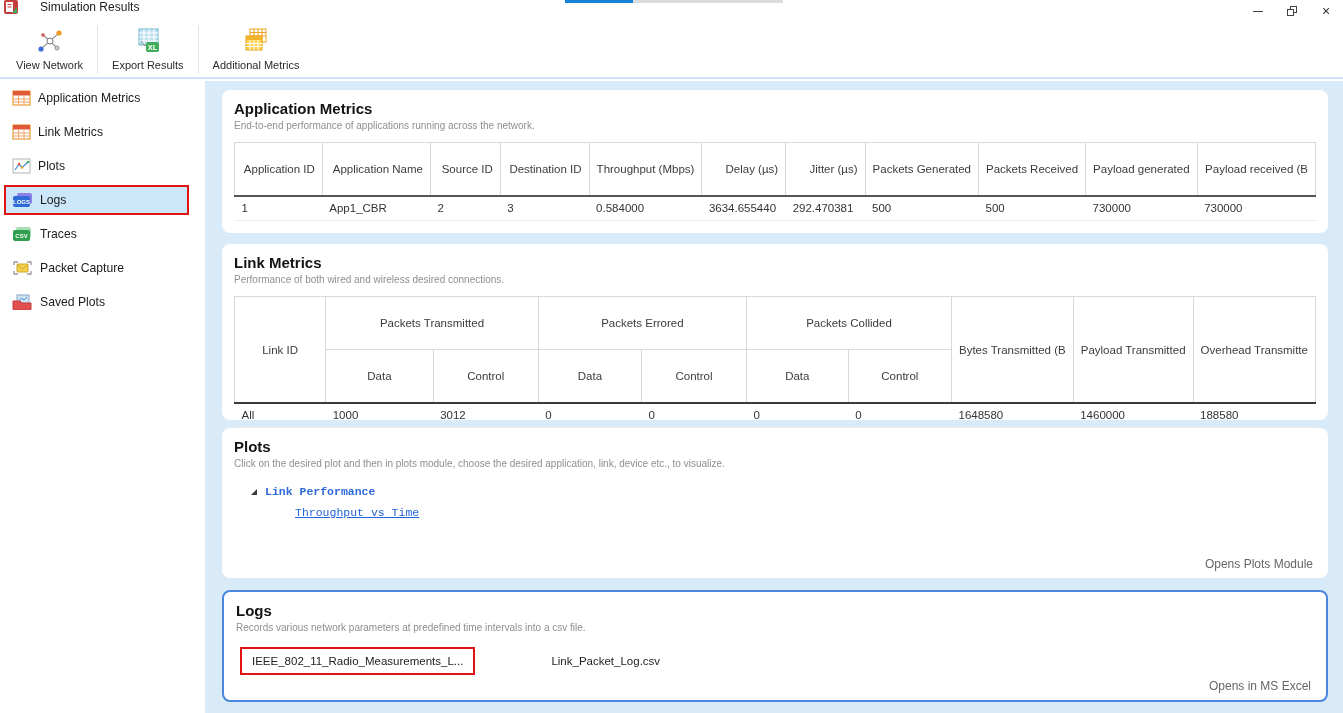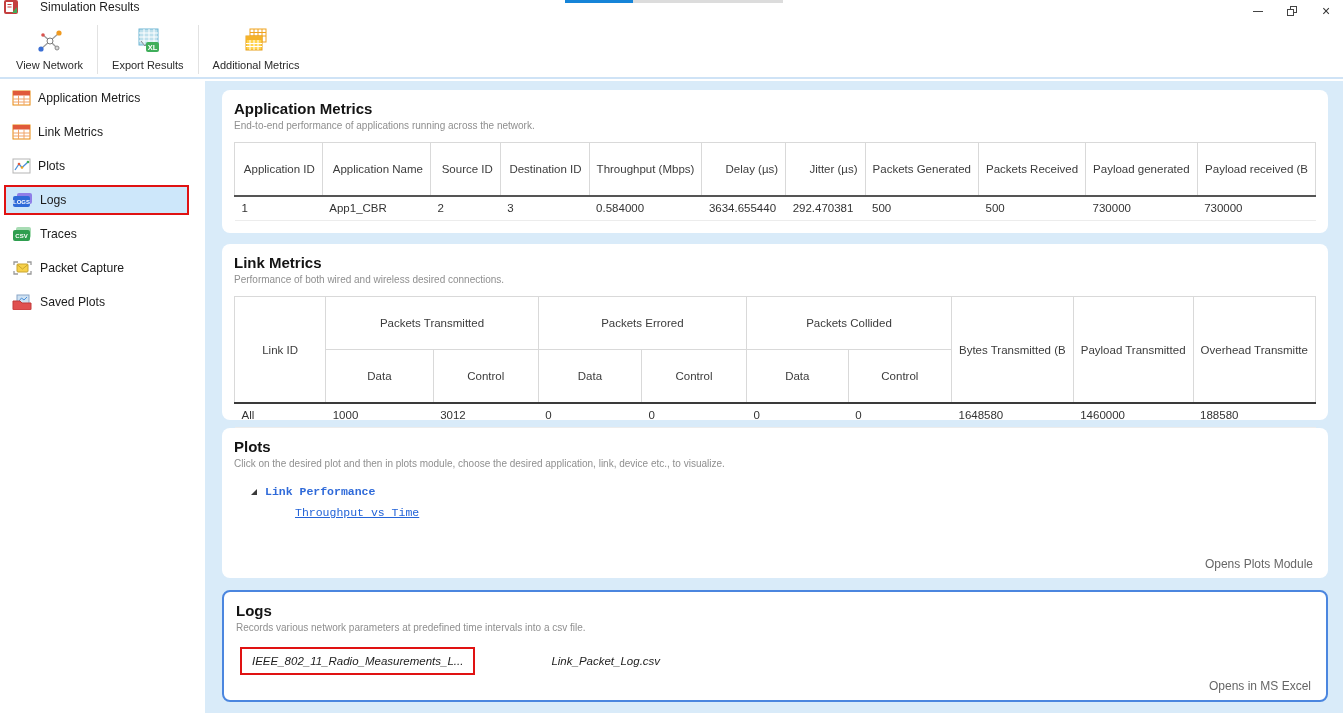--- a/index.html
+++ b/index.html
@@ -61,21 +61,21 @@
   #tbl-link .th-tail { text-align:left; }
 
   
   .tree { margin:16px 0 0 16px;font-family:Liberation Mono, monospace; }
   .tree-group { display:flex; align-items:center; gap:7px; cursor:default; }
   .tree-group-label { font-size:11.5px; font-weight:bold; color:#2f6ad9; }
   .tree-leaf { margin:8px 0 0 45px; font-size:11.5px; color:#2464d8; text-decoration:underline; cursor:default; width:max-content; }
   .card-footer { position:absolute; right:15px; bottom:7px; font-size:12px; color:#666; }
 
   
-  .log-items { margin:14px 0 0 4px; display:flex; align-items:center;font-style:italic; }
+  .log-items { margin:14px 0 0 4px; display:flex; align-items:center; }
   .log-item-highlight { border:2px solid #e01212; padding:6px 10px; font-size:11.5px; color:#1d1d1d; cursor:default; }
   .log-item { margin-left:76px; font-size:11.5px; color:#1d1d1d; cursor:default; }
 
   svg text { font-family:"Liberation Sans", sans-serif; }
 </style>
 </head>
 <body>
 
 <div class="titlebar">
   <svg width="14" height="14">

